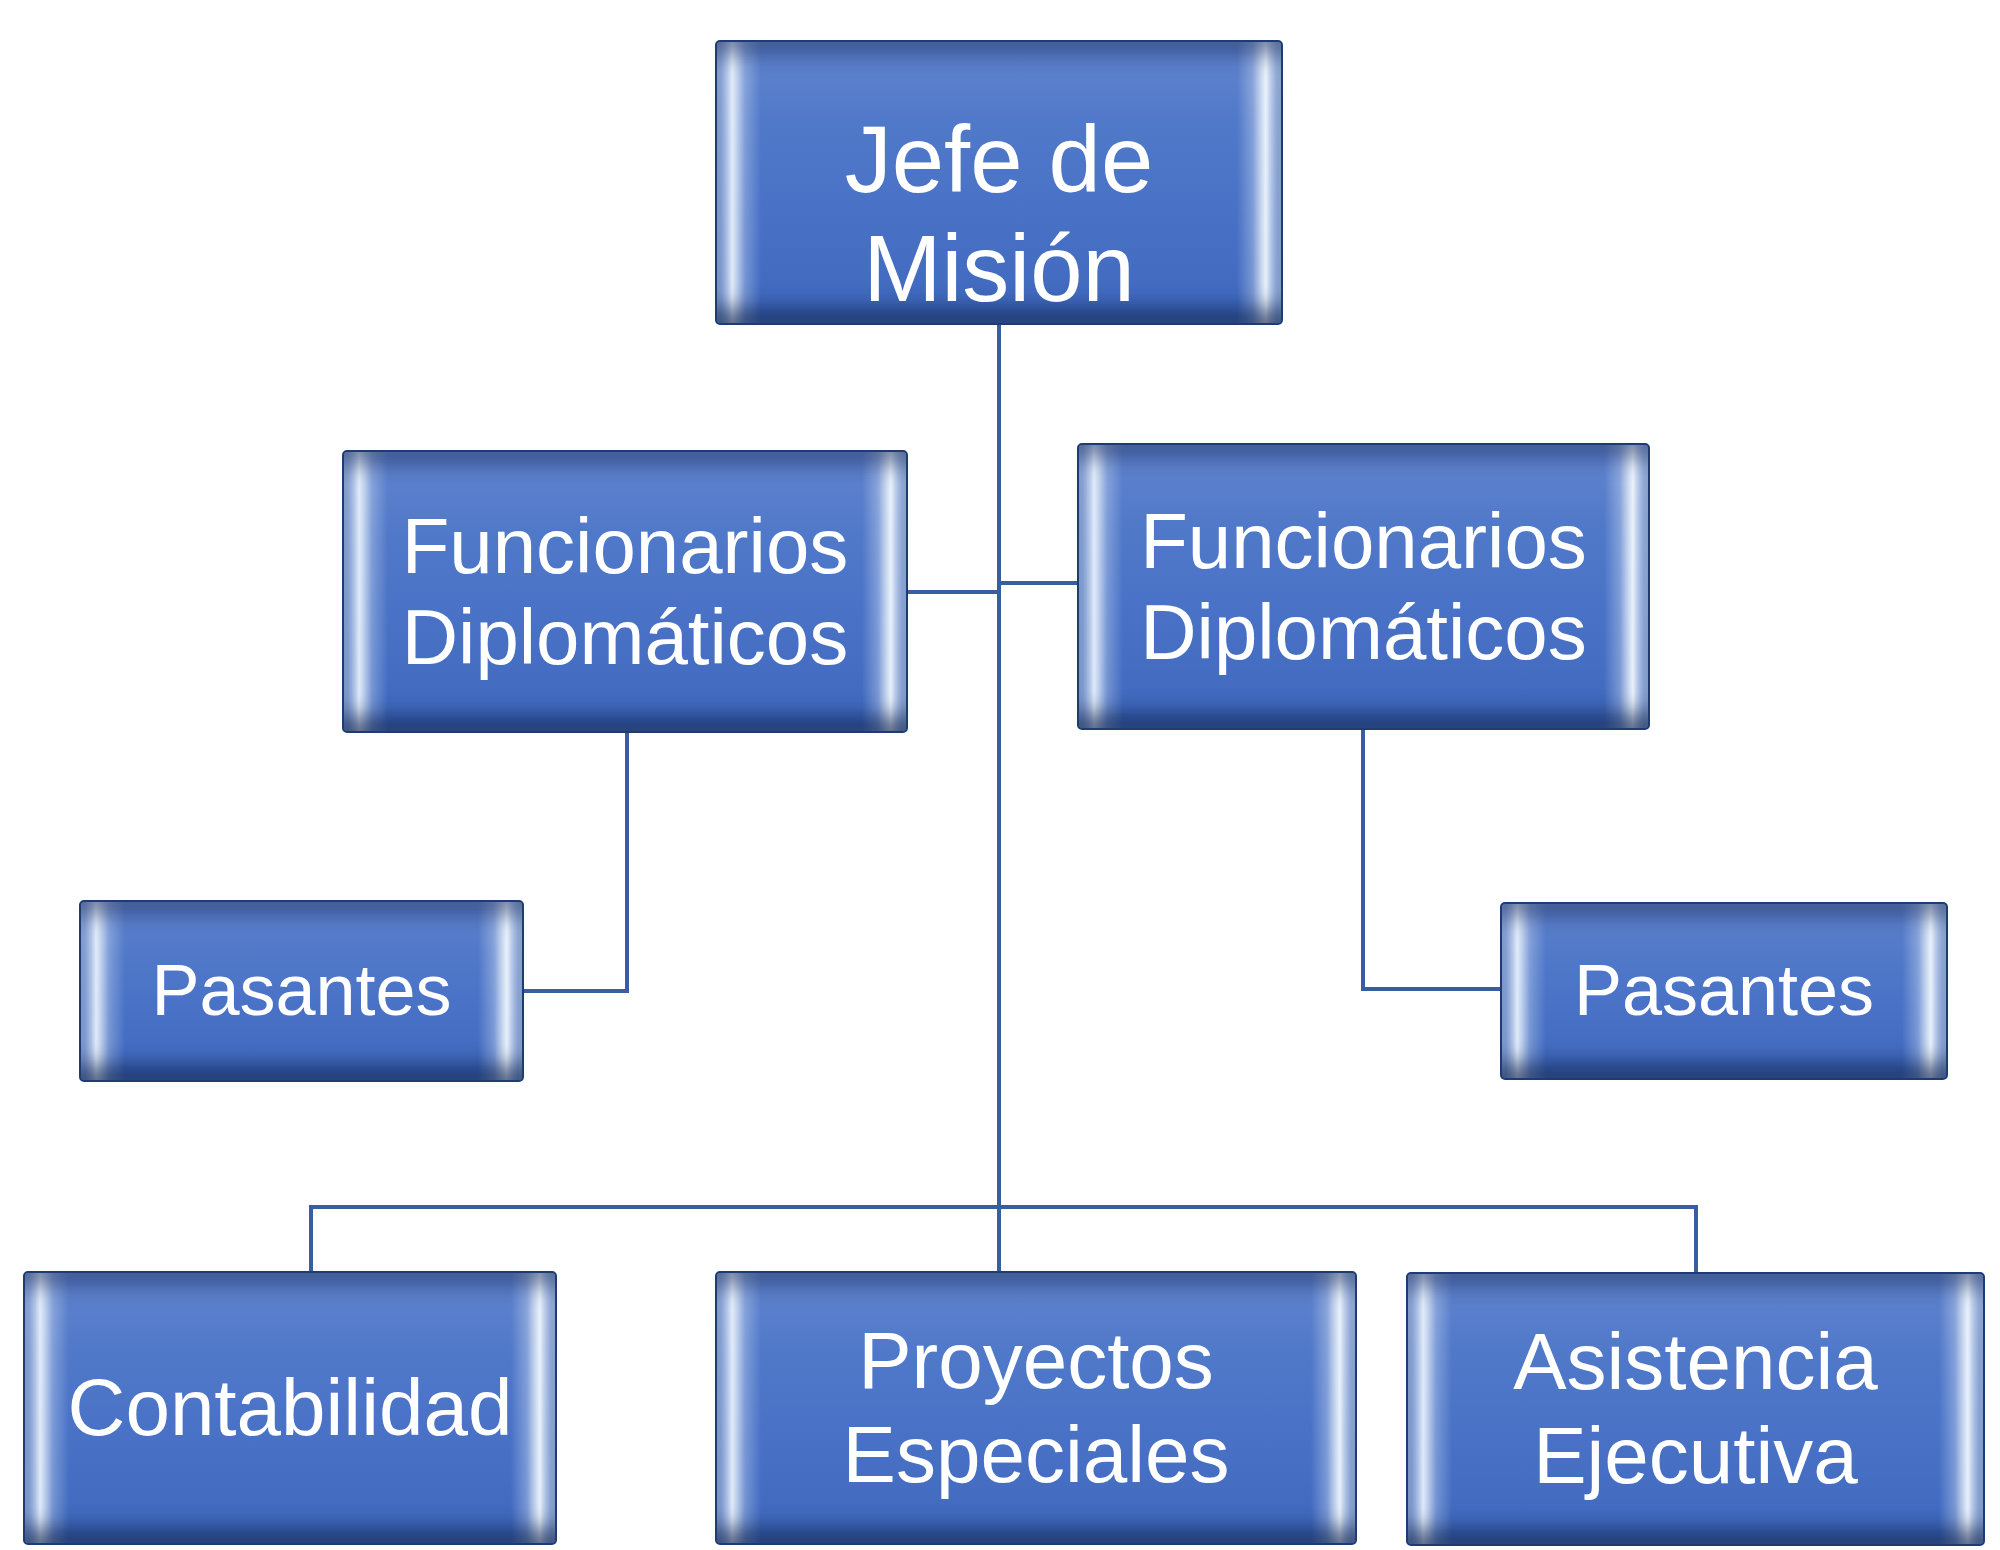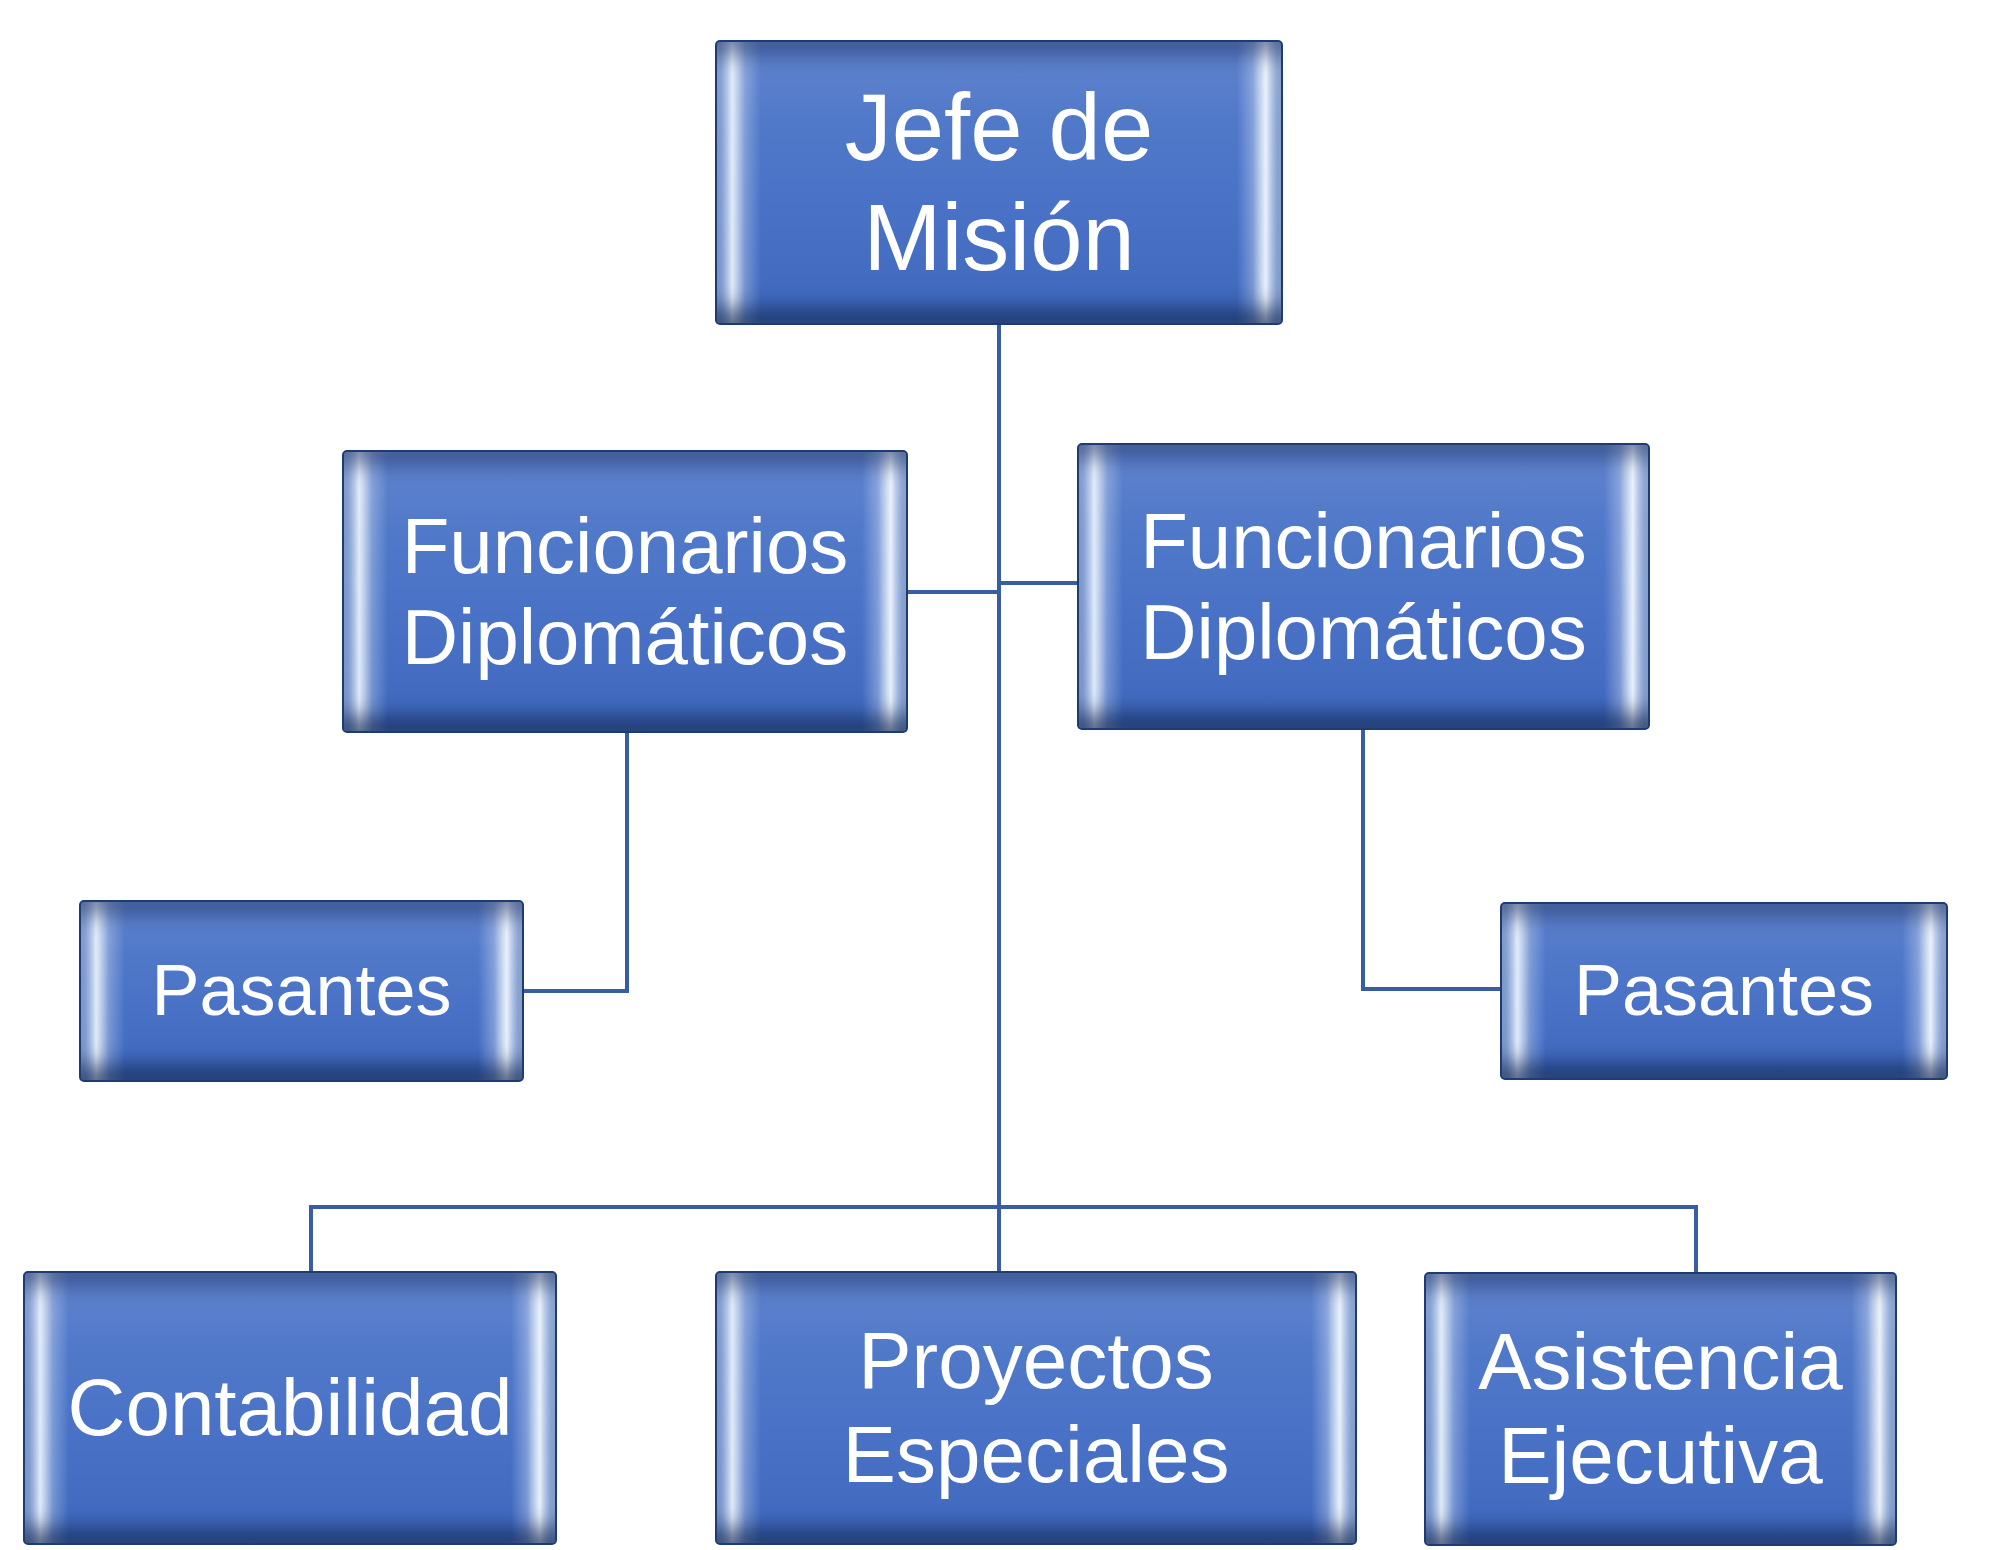--- a/index.html
+++ b/index.html
@@ -32,28 +32,28 @@
       linear-gradient(270deg, rgba(248,252,255,0) 4px,  rgba(248,252,255,0.92) 15px, rgba(248,252,255,0.30) 28px, rgba(248,252,255,0) 44px),
       linear-gradient(180deg, #6285cf 0%, #5179c9 28%, #4a73c7 55%, #456ec3 78%, #3e68bd 100%);
     box-shadow:
       inset 0 22px 20px -9px  rgba(21, 40, 90, 0.52),
       inset 0 -24px 20px -9px rgba(13, 30, 73, 0.62),
       inset 22px 0 18px -10px rgba(228, 240, 255, 0.55),
       inset -22px 0 18px -10px rgba(234, 245, 255, 0.60);
   }
   .node span { display: block; width: 100%; }
 
-  .n-jefe  { left: 715px;  top: 40px;   width: 568px; height: 285px; font-size: 94px; line-height: 1.16; }
+  .n-jefe  { left: 715px;  top: 40px;   width: 568px; height: 285px; font-size: 94px; line-height: 1.16; align-items: flex-end; }
   .n-funcl { left: 342px;  top: 450px;  width: 566px; height: 283px; font-size: 78px; line-height: 1.16; }
   .n-funcr { left: 1077px; top: 443px;  width: 573px; height: 287px; font-size: 78px; line-height: 1.16; }
   .n-pasl  { left: 79px;   top: 900px;  width: 445px; height: 182px; font-size: 72px; line-height: 1.1;  }
   .n-pasr  { left: 1500px; top: 902px;  width: 448px; height: 178px; font-size: 72px; line-height: 1.1;  }
   .n-cont  { left: 23px;   top: 1271px; width: 534px; height: 274px; font-size: 80px; line-height: 1.18; }
   .n-proy  { left: 715px;  top: 1271px; width: 642px; height: 274px; font-size: 80px; line-height: 1.18; }
-  .n-asis  { left: 1406px; top: 1272px; width: 473px; height: 274px; font-size: 80px; line-height: 1.18; margin-left: 18px; }
+  .n-asis  { left: 1406px; top: 1272px; width: 579px; height: 274px; font-size: 80px; line-height: 1.18; }
 </style>
 </head>
 <body>
 
 <div class="canvas">
 
   <svg class="connectors" viewBox="0 0 2000 1550" xmlns="http://www.w3.org/2000/svg">
     <g stroke="#385da2" stroke-width="4" fill="none">
       <path d="M999 325 V1271"></path>
       <path d="M908 592 H999"></path>

